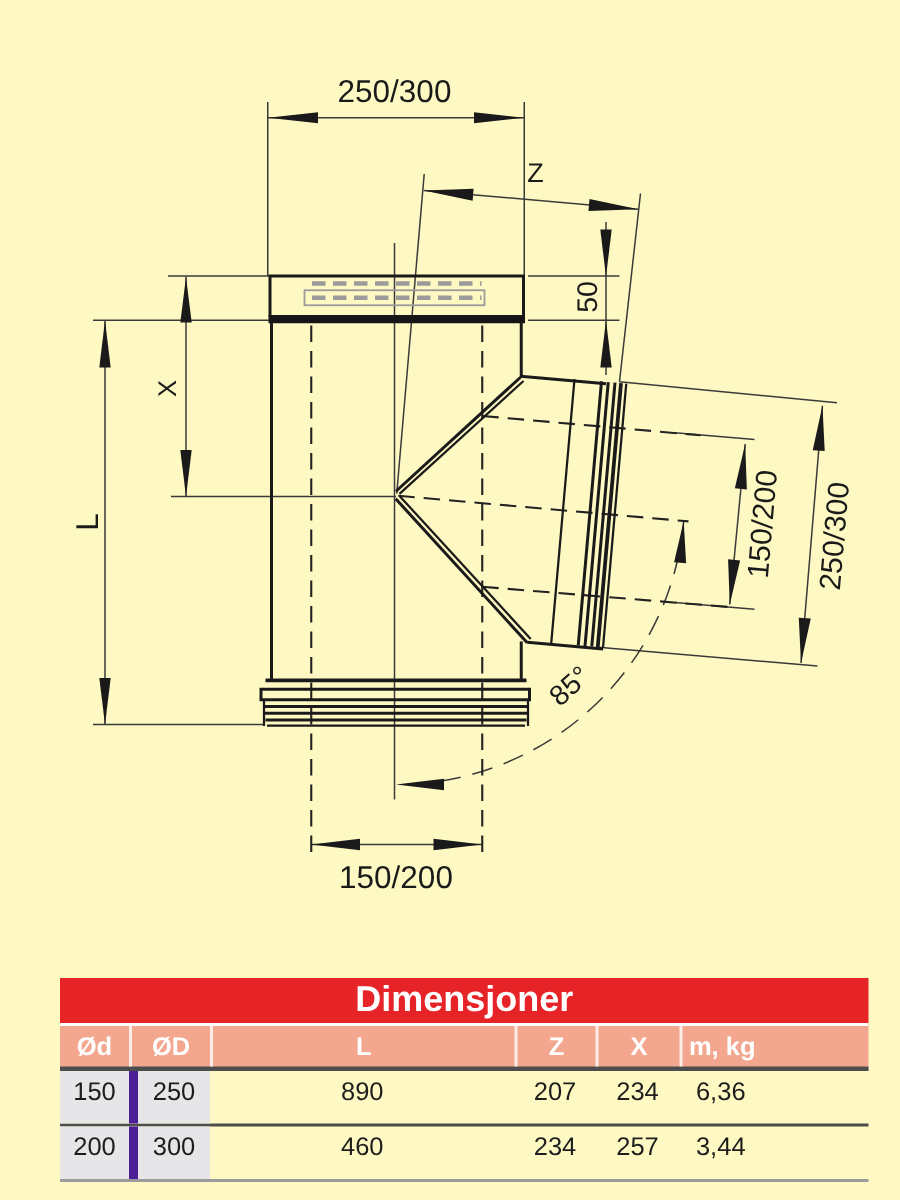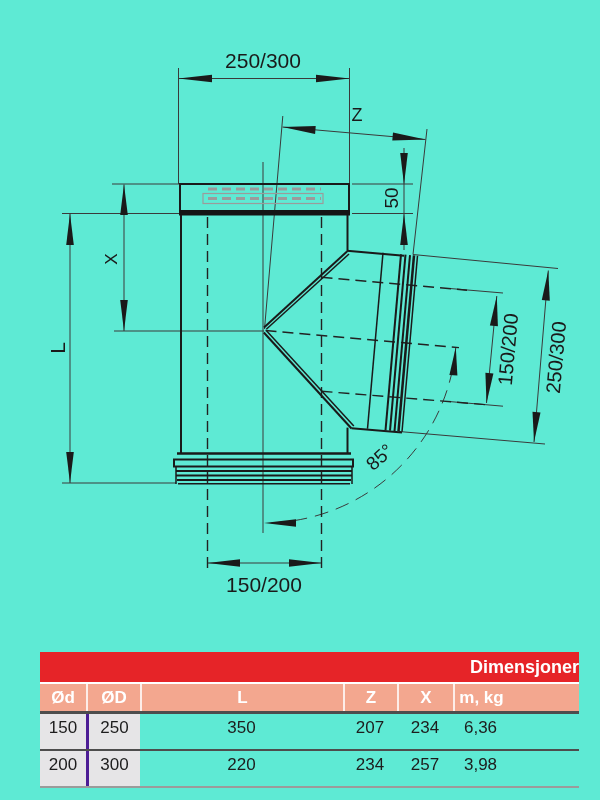--- a/index.html
+++ b/index.html
@@ -1,31 +1,31 @@
 <!DOCTYPE html>
 <html style="--header-red: #e62428; --salmon: #f3a78f; --gray-cell: #e6e5e7; --line-dark: #4d4d4d; --ink: #1a1a1a;"><head>
 <meta charset="utf-8">
 <style>
   html,body{margin:0;padding:0;background:#fff;}
-  #canvas{position:relative;width:600px;height:800px;background:#5eead4;overflow:hidden;
+  #canvas{position:relative;width:600px;height:800px;background:#fef9c3;overflow:hidden;
           font-family:"Liberation Sans",sans-serif;}
   svg text{font-family:"Liberation Sans",sans-serif;fill:var(--ink,#1a1a1a);}
   
   .tbl{position:absolute;left:40px;top:652px;width:539px;}
   .tbl-title{height:30px;line-height:30px;background:var(--header-red,#e62428);
-             border-bottom:2px solid #ffffff;color:#fff;font-weight:bold;font-size:18px;
-             text-align:right;}
+             border-bottom:2px solid #ffffff;color:#fff;font-weight:bold;font-size:24px;
+             text-align:center;}
   .grid{display:grid;grid-template-columns:46px 54px 203px 54px 56px 55px 71px;}
   .hdr{background:var(--salmon,#f3a78f);border-bottom:3px solid var(--line-dark,#4d4d4d);}
   .hdr>div{height:27px;line-height:27px;color:#fff;font-weight:bold;font-size:17px;
            text-align:center;border-left:2px solid rgba(255,255,255,.8);}
   .hdr>div:first-child{border-left:none;}
   .row>div{height:35px;line-height:27px;font-size:17px;color:#1d1d1d;text-align:center;}
   .row .g{background:var(--gray-cell,#e6e5e7);}
-  .row .gap{border-left:3px solid #4c1d95;}
+  .row .gap{border-left:6px solid #4c1d95;}
   .row.sep{border-top:2px solid var(--line-dark,#4d4d4d);}
   .row.last{border-bottom:2px solid #9b9b9b;}
 </style>
 </head>
 <body>
 
 <div id="canvas">
 
   <svg width="600" height="645" viewBox="0 0 600 645" style="position:absolute;left:0;top:0;">
 
@@ -144,29 +144,29 @@
       <div>ØD</div>
       <div>L</div>
       <div>Z</div>
       <div>X</div>
       <div>m, kg</div>
     </div>
 
     <div class="grid row">
       <div class="g">150</div>
       <div class="g gap">250</div>
-      <div>350</div>
+      <div>890</div>
       <div>207</div>
       <div>234</div>
       <div>6,36</div>
     </div>
 
     <div class="grid row sep last">
       <div class="g">200</div>
       <div class="g gap">300</div>
-      <div>220</div>
+      <div>460</div>
       <div>234</div>
       <div>257</div>
-      <div>3,98</div>
+      <div>3,44</div>
     </div>
   </div>
 
 </div>
 
 </body></html>

